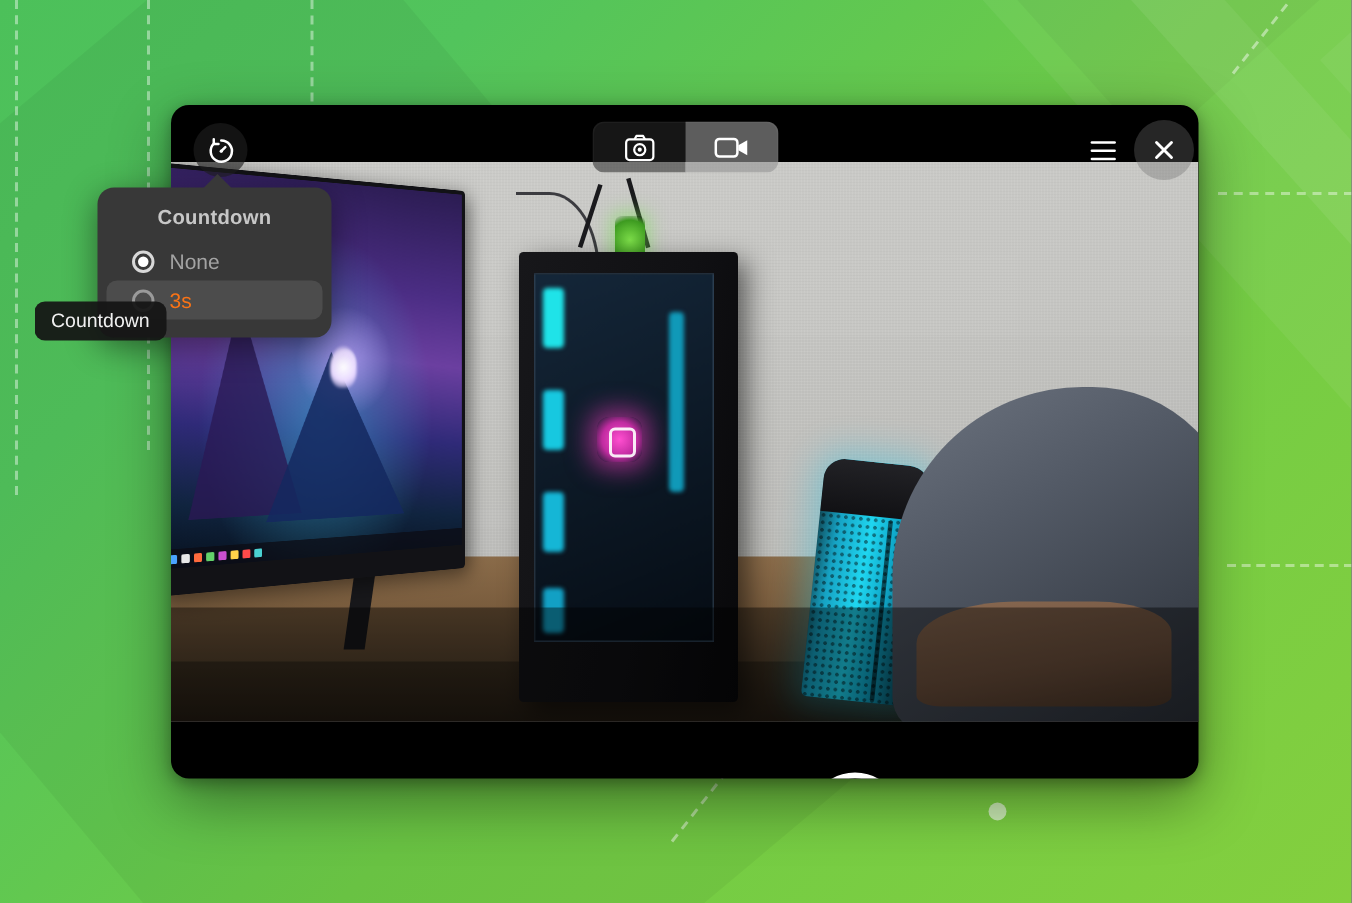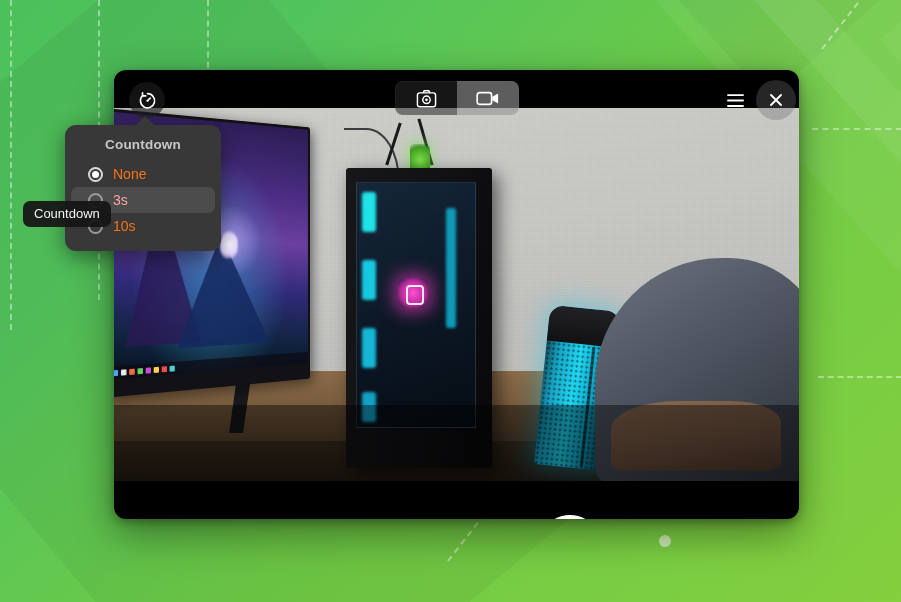--- a/index.html
+++ b/index.html
@@ -388,24 +388,24 @@
     flex: none;
   }
   .radio-mark.checked { border-color: #d8d8d8; }
   .radio-mark.checked:after {
     content: "";
     width: 7px; height: 7px;
     border-radius: 50%;
     background: #ffffff;
   }
   .radio-label {
-    color: #f97316;
+    color: #a3a3a3;
     font-size: 14px;
   }
-  .radio-row.hover .radio-label { color: #fca5a5; }
+  .radio-row.hover .radio-label { color: #f97316; }
 
   
   #countdown-tooltip {
     position: absolute;
     left: 23px; top: 201px;
     background: rgba(20,20,20,0.93);
     color: #f0f0f0;
     font-size: 13px;
     padding: 5px 11px 6px 11px;
     border-radius: 7px;
@@ -542,21 +542,17 @@
       <span class="radio-mark checked"></span>
       <span class="radio-label">None</span>
     </div>
 
     <div class="radio-row hover">
       <span class="radio-mark"></span>
       <span class="radio-label">3s</span>
     </div>
 
 
-    <div class="radio-row">
-      <span class="radio-mark"></span>
-      <span class="radio-label">10s</span>
-    </div>
   </div>
 
   <div id="countdown-tooltip">Countdown</div>
 
 </div>
 
 </body></html>

